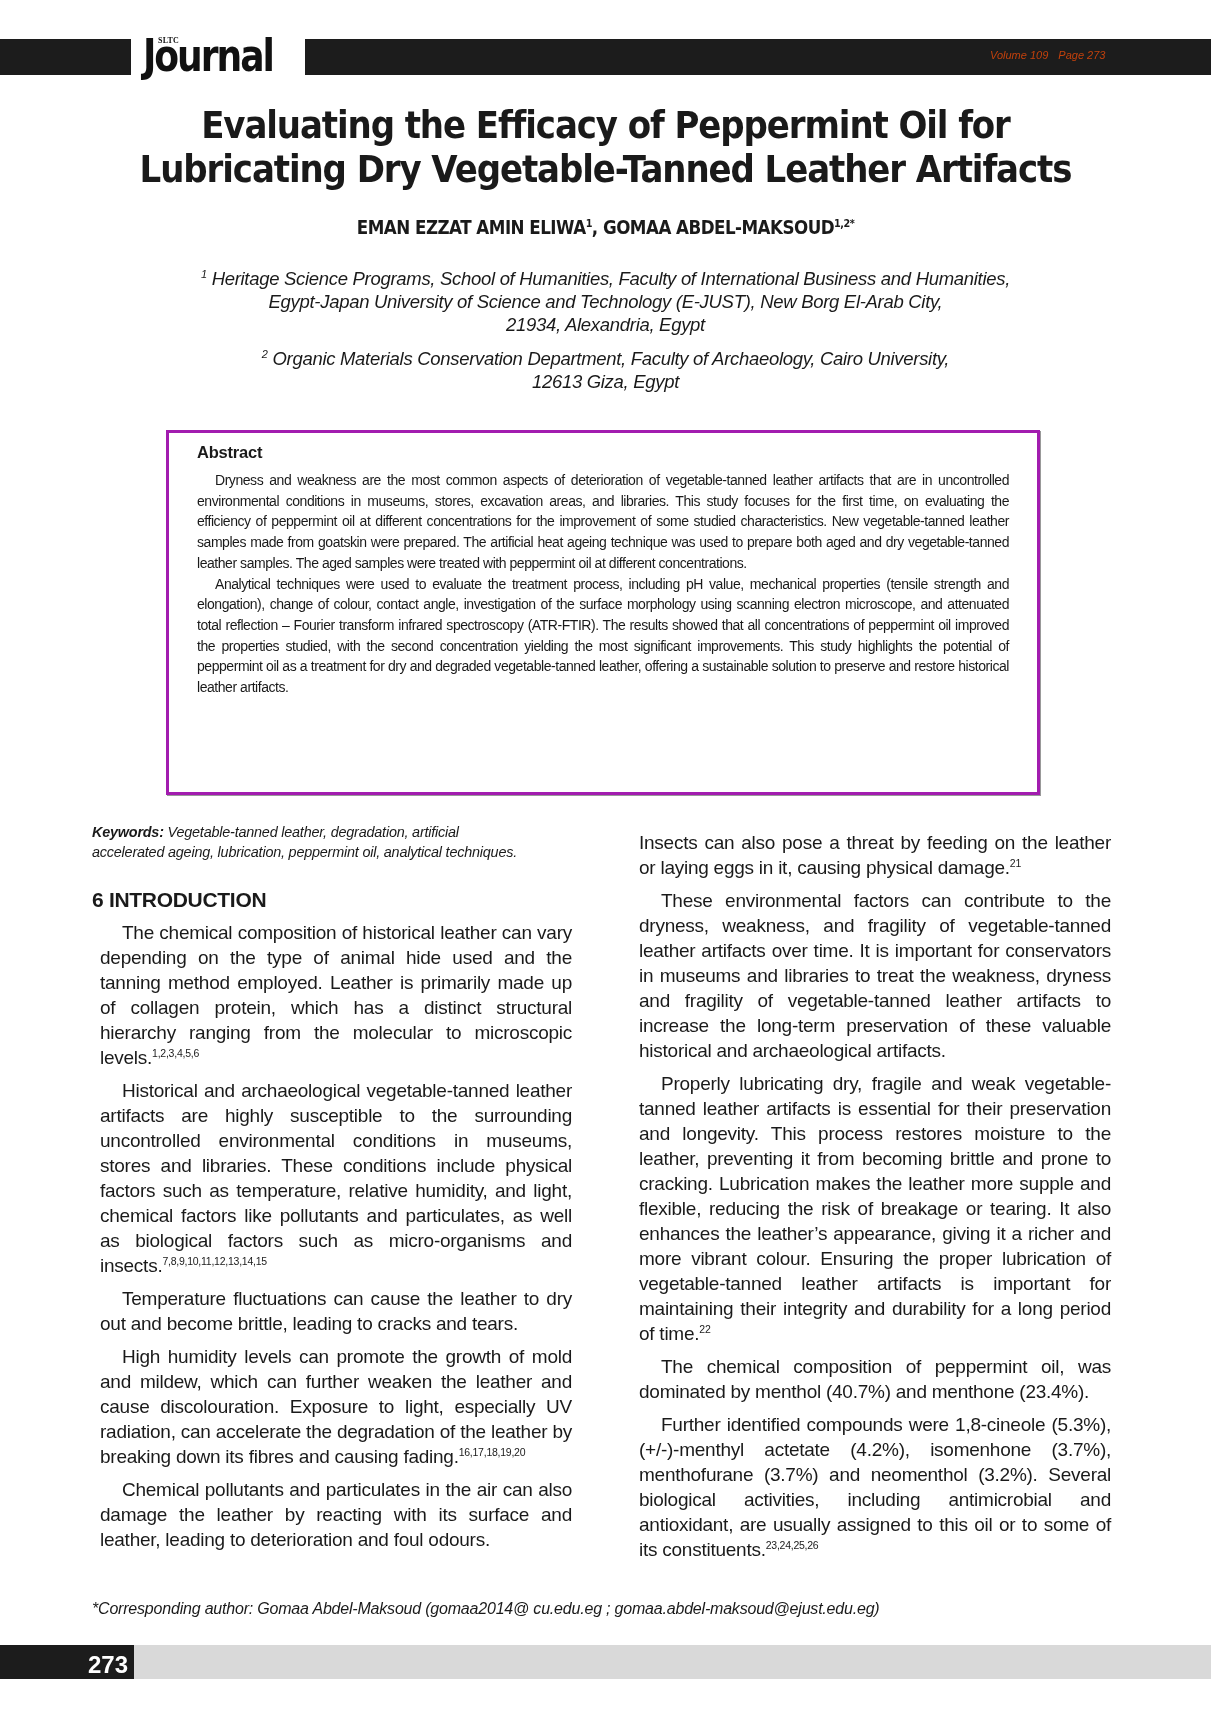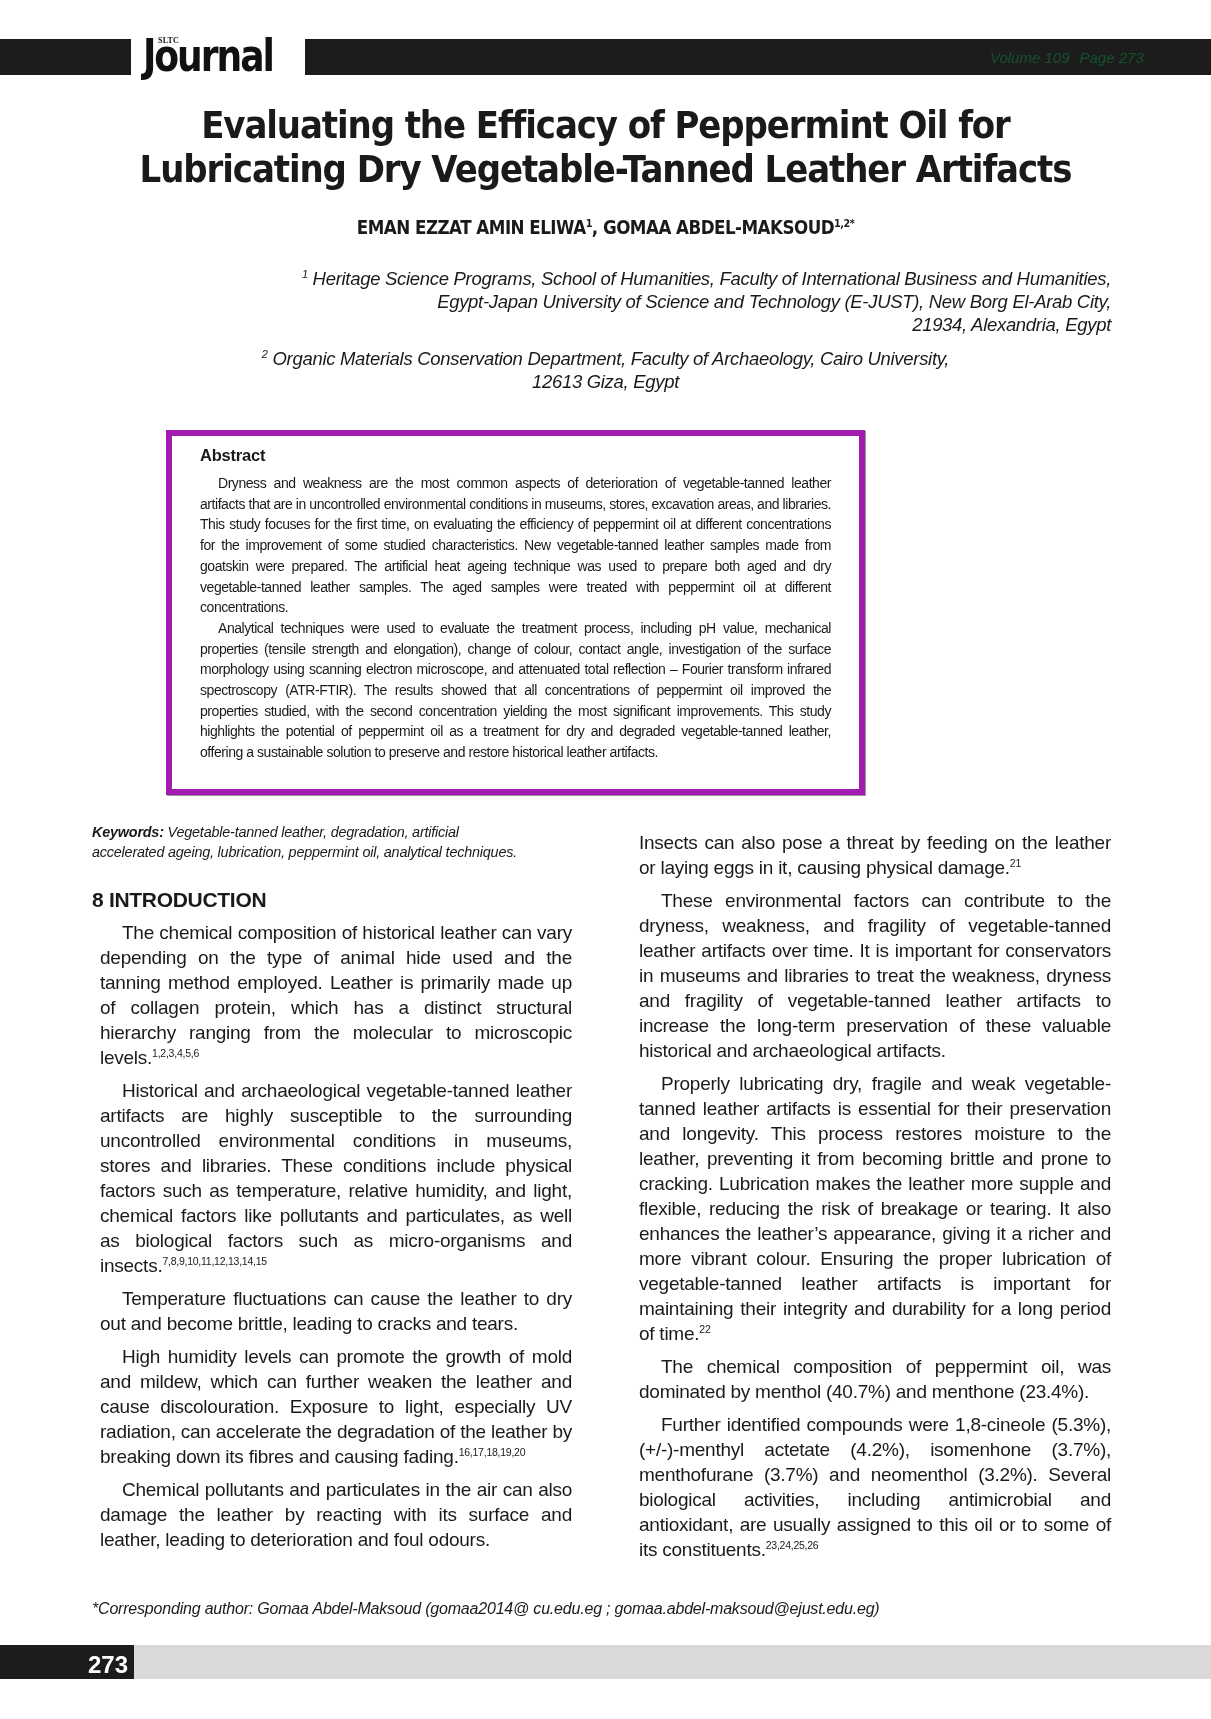--- a/index.html
+++ b/index.html
@@ -4,35 +4,35 @@
 <style>
   html, body { margin: 0; padding: 0; background: #ffffff; }
   body { width: 1211px; height: 1719px; position: relative; overflow: hidden; color: #1a1a1a; font-family: "Liberation Sans", sans-serif; }
 
   
   .hdr-bar-left { position: absolute; left: 0; top: 39px; width: 131px; height: 36px; background: #1c1c1c; }
   .hdr-bar-right { position: absolute; left: 305px; top: 39px; right: 0; height: 36px; background: #1c1c1c; }
   .hdr-logo { position: absolute; left: 143px; top: 28px; height: 56px; }
   .hdr-logo .sltc { position: absolute; left: 15px; top: 8px; font-family: "Liberation Serif", serif; font-size: 8px; font-weight: bold; letter-spacing: 0.2px; color: #111; }
   .hdr-logo .word { position: absolute; left: 0; top: 0; font-family: "DejaVu Sans", sans-serif; font-weight: bold; font-size: 44px; letter-spacing: -2.5px; transform: scaleX(0.82); transform-origin: left top; color: #111; line-height: 56px; }
-  .hdr-volume { position: absolute; left: 990px; top: 49px; color: #14532d; font-style: italic; font-size: 15px; }
+  .hdr-volume { position: absolute; left: 990px; top: 49px; color: #c2410c; font-style: italic; font-size: 11px; }
   .hdr-volume span { margin-right: 10px; }
 
   
   .title { position: absolute; left: 0; right: 0; top: 104px; text-align: center; font-family: "DejaVu Sans", sans-serif; font-weight: bold; font-size: 37px; line-height: 44px; letter-spacing: -1.2px; transform: scaleX(0.92); transform-origin: center top; color: #1a1a1a; }
   .authors { position: absolute; left: 0; right: 0; top: 216px; text-align: center; font-family: "DejaVu Sans", sans-serif; font-weight: bold; font-size: 19px; letter-spacing: -0.6px; transform: scaleX(0.88); transform-origin: center top; }
   .authors sup { font-size: 11px; }
 
   .affil { position: absolute; left: 100px; right: 100px; text-align: center; font-style: italic; font-size: 18.5px; line-height: 23px; letter-spacing: -0.3px; }
   .affil sup { font-size: 11px; }
-  .affil1 { top: 263px; text-align: right; }
+  .affil1 { top: 263px; }
   .affil2 { top: 343px; }
 
   
-  .abstract { position: absolute; left: 166px; top: 430px; width: 699px; height: 365px; border: 6px solid #a21caf; box-shadow: 1px 1px 0 #999; box-sizing: border-box; padding: 10px 28px 0 28px; }
+  .abstract { position: absolute; left: 166px; top: 430px; width: 874px; height: 365px; border: 3px solid #a21caf; box-shadow: 1px 1px 0 #999; box-sizing: border-box; padding: 10px 28px 0 28px; }
   .abstract h3 { margin: 0 0 8px 0; font-size: 16.5px; font-weight: bold; letter-spacing: -0.2px; }
   .abstract p { margin: 0; font-size: 14px; line-height: 20.7px; text-align: justify; text-indent: 18px; letter-spacing: -0.45px; }
 
   
   .col { position: absolute; top: 822px; width: 488px; }
   .col-left { left: 92px; }
   .col-right { left: 631px; }
   .keywords { font-size: 14.4px; font-style: italic; line-height: 20px; letter-spacing: -0.2px; margin: 0 0 26px 0; width: 440px; }
   .keywords b { font-style: italic; }
   .section-h { font-size: 21px; font-weight: bold; margin: 0 0 8px 0; letter-spacing: -0.3px; }
@@ -79,21 +79,21 @@
 </div>
 
 <div class="abstract">
   <h3>Abstract</h3>
   <p>Dryness and weakness are the most common aspects of deterioration of vegetable-tanned leather artifacts that are in uncontrolled environmental conditions in museums, stores, excavation areas, and libraries. This study focuses for the first time, on evaluating the efficiency of peppermint oil at different concentrations for the improvement of some studied characteristics. New vegetable-tanned leather samples made from goatskin were prepared. The artificial heat ageing technique was used to prepare both aged and dry vegetable-tanned leather samples. The aged samples were treated with peppermint oil at different concentrations.</p>
   <p>Analytical techniques were used to evaluate the treatment process, including pH value, mechanical properties (tensile strength and elongation), change of colour, contact angle, investigation of the surface morphology using scanning electron microscope, and attenuated total reflection – Fourier transform infrared spectroscopy (ATR-FTIR). The results showed that all concentrations of peppermint oil improved the properties studied, with the second concentration yielding the most significant improvements. This study highlights the potential of peppermint oil as a treatment for dry and degraded vegetable-tanned leather, offering a sustainable solution to preserve and restore historical leather artifacts.</p>
 </div>
 
 <div class="col col-left body">
   <div class="keywords"><b>Keywords:</b><span> Vegetable-tanned leather, degradation, artificial accelerated ageing, lubrication, peppermint oil, analytical techniques.</span></div>
-  <div class="section-h">8 INTRODUCTION</div>
+  <div class="section-h">6 INTRODUCTION</div>
   <p><span>The chemical composition of historical leather can vary depending on the type of animal hide used and the tanning method employed. Leather is primarily made up of collagen protein, which has a distinct structural hierarchy ranging from the molecular to microscopic levels.</span><sup>1,2,3,4,5,6</sup></p>
   <p><span>Historical and archaeological vegetable-tanned leather artifacts are highly susceptible to the surrounding uncontrolled environmental conditions in museums, stores and libraries. These conditions include physical factors such as temperature, relative humidity, and light, chemical factors like pollutants and particulates, as well as biological factors such as micro-organisms and insects.</span><sup>7,8,9,10,11,12,13,14,15</sup></p>
   <p><span>Temperature fluctuations can cause the leather to dry out and become brittle, leading to cracks and tears.</span></p>
   <p><span>High humidity levels can promote the growth of mold and mildew, which can further weaken the leather and cause discolouration. Exposure to light, especially UV radiation, can accelerate the degradation of the leather by breaking down its fibres and causing fading.</span><sup>16,17,18,19,20</sup></p>
   <p><span>Chemical pollutants and particulates in the air can also damage the leather by reacting with its surface and leather, leading to deterioration and foul odours.</span></p>
 </div>
 
 <div class="col col-right body">
   <p class="noindent"><span>Insects can also pose a threat by feeding on the leather or laying eggs in it, causing physical damage.</span><sup>21</sup></p>
   <p><span>These environmental factors can contribute to the dryness, weakness, and fragility of vegetable-tanned leather artifacts over time. It is important for conservators in museums and libraries to treat the weakness, dryness and fragility of vegetable-tanned leather artifacts to increase the long-term preservation of these valuable historical and archaeological artifacts.</span></p>

